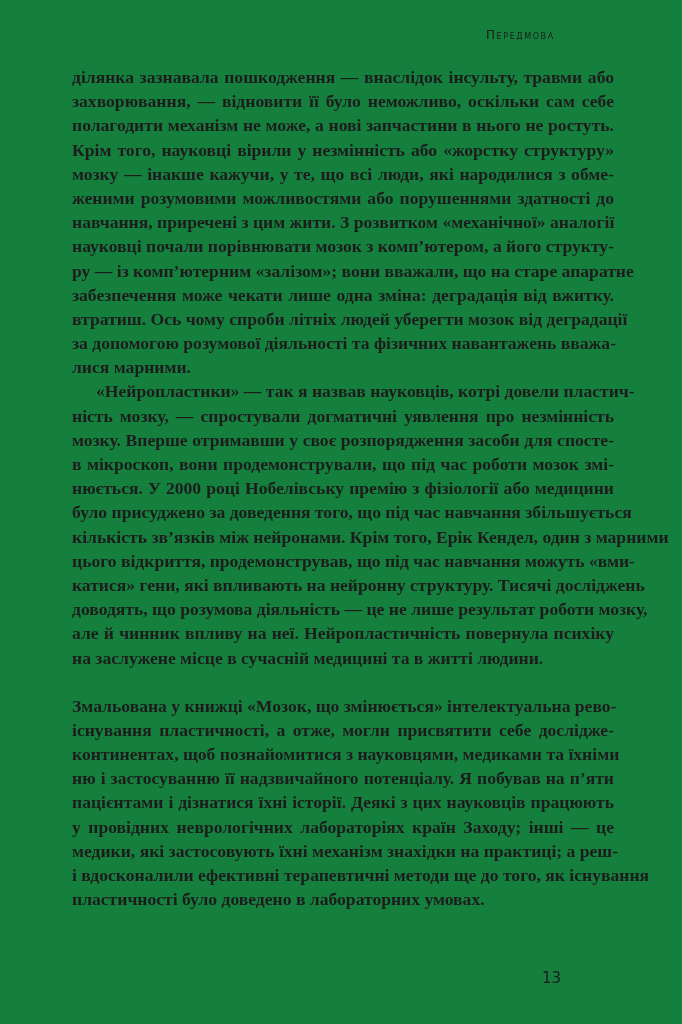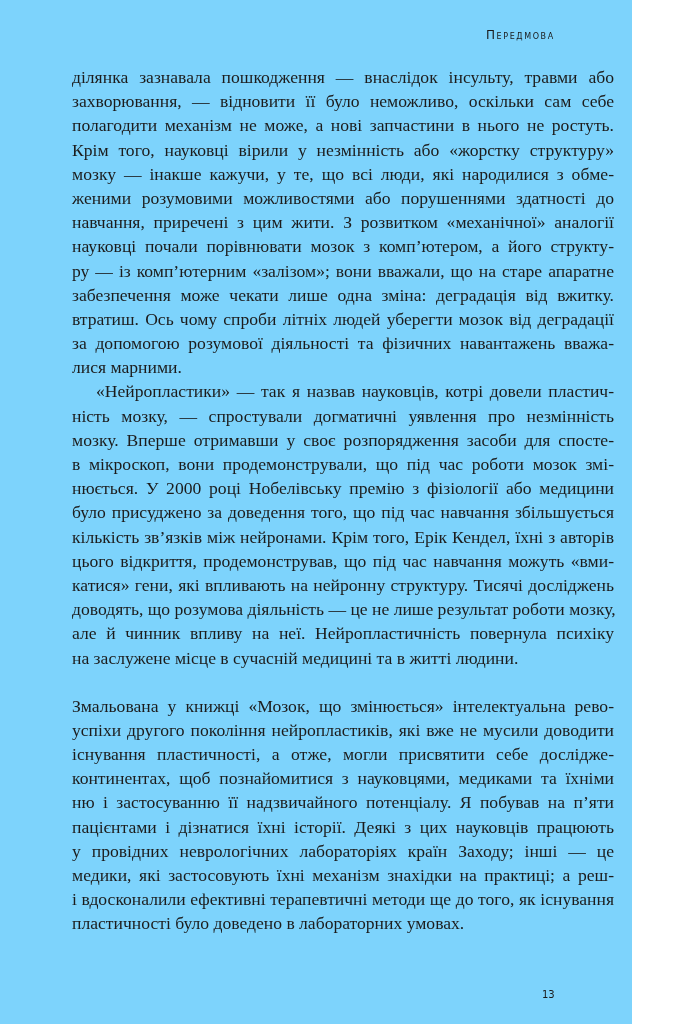--- a/index.html
+++ b/index.html
@@ -1,35 +1,35 @@
 <!DOCTYPE html>
 <html><head>
 <meta charset="utf-8">
 <style>
   html, body { margin: 0; padding: 0; background: #ffffff; }
   body { width: 682px; height: 1024px; position: relative; overflow: hidden; }
-  .page { position: absolute; left: 0; top: 0; width: 632px; height: 1024px; background: #7dd3fc; }
+  .page { position: absolute; left: 0; top: 0; width: 682px; height: 1024px; background: #15803d; }
   .running-head {
     position: absolute; top: 28px; left: 486px;
     font-family: "DejaVu Sans", sans-serif; font-size: 12px;
     letter-spacing: 1.6px; color: #1a1a1a; font-variant: small-caps;
   }
   .body-text {
     position: absolute; left: 72px; top: 65px; width: 542px;
     font-family: "Liberation Serif", serif; font-size: 17.6px;
     color: #1c1c1c;
   }
-  .line { display: block; height: 24.2px; line-height: 24.2px; white-space: nowrap; text-align: justify; text-align-last: justify; }
+  .line { display: block; height: 24.2px; line-height: 24.2px; white-space: nowrap; text-align: justify; text-align-last: justify; font-weight: bold; }
   .line.last { text-align-last: left; }
   .line.indent { padding-left: 24px; }
   .gap { height: 24px; }
   em { font-style: italic; }
   .folio {
-    position: absolute; top: 989px; left: 542px;
-    font-family: "DejaVu Sans", sans-serif; font-size: 10px; color: #1a1a1a;
+    position: absolute; top: 969px; left: 542px;
+    font-family: "DejaVu Sans", sans-serif; font-size: 15px; color: #1a1a1a;
   }
 </style>
 </head>
 <body>
 
 <div class="page">
   <div class="running-head">Передмова</div>
 
   <div class="body-text">
     <div>
@@ -48,33 +48,32 @@
       <span class="line last">лися марними.</span>
     </div>
 
     <div>
       <span class="line indent">«Нейропластики» — так я назвав науковців, котрі довели пластич-</span>
       <span class="line">ність мозку, — спростували догматичні уявлення про незмінність</span>
       <span class="line">мозку. Вперше отримавши у своє розпорядження засоби для спосте-</span>
       <span class="line">в мікроскоп, вони продемонстрували, що під час роботи мозок змі-</span>
       <span class="line">нюється. У 2000 році Нобелівську премію з фізіології або медицини</span>
       <span class="line">було присуджено за доведення того, що під час навчання збільшується</span>
-      <span class="line">кількість зв’язків між нейронами. Крім того, Ерік Кендел, їхні з авторів</span>
+      <span class="line">кількість зв’язків між нейронами. Крім того, Ерік Кендел, один з марними</span>
       <span class="line">цього відкриття, продемонстрував, що під час навчання можуть «вми-</span>
       <span class="line">катися» гени, які впливають на нейронну структуру. Тисячі досліджень</span>
       <span class="line">доводять, що розумова діяльність — це не лише результат роботи мозку,</span>
       <span class="line">але й чинник впливу на неї. Нейропластичність повернула психіку</span>
       <span class="line last">на заслужене місце в сучасній медицині та в житті людини.</span>
     </div>
 
     <div class="gap"></div>
 
     <div>
       <span class="line">Змальована у книжці «Мозок, що змінюється» інтелектуальна рево-</span>
-      <span class="line">успіхи другого покоління нейропластиків, які вже не мусили доводити</span>
       <span class="line">існування пластичності, а отже, могли присвятити себе дослідже-</span>
       <span class="line">континентах, щоб познайомитися з науковцями, медиками та їхніми</span>
       <span class="line">ню і застосуванню її надзвичайного потенціалу. Я побував на п’яти</span>
       <span class="line">пацієнтами і дізнатися їхні історії. Деякі з цих науковців працюють</span>
       <span class="line">у провідних неврологічних лабораторіях країн Заходу; інші — це</span>
       <span class="line">медики, які застосовують їхні механізм знахідки на практиці; а реш-</span>
       <span class="line">і вдосконалили ефективні терапевтичні методи ще до того, як існування</span>
       <span class="line last">пластичності було доведено в лабораторних умовах.</span>
     </div>
   </div>

